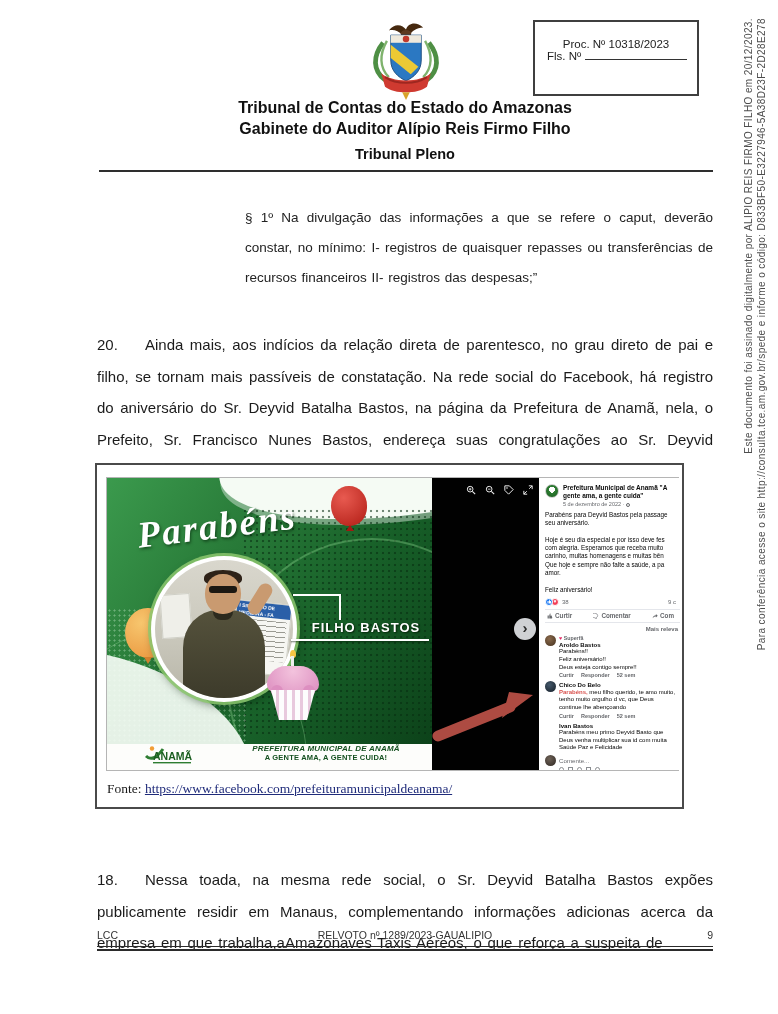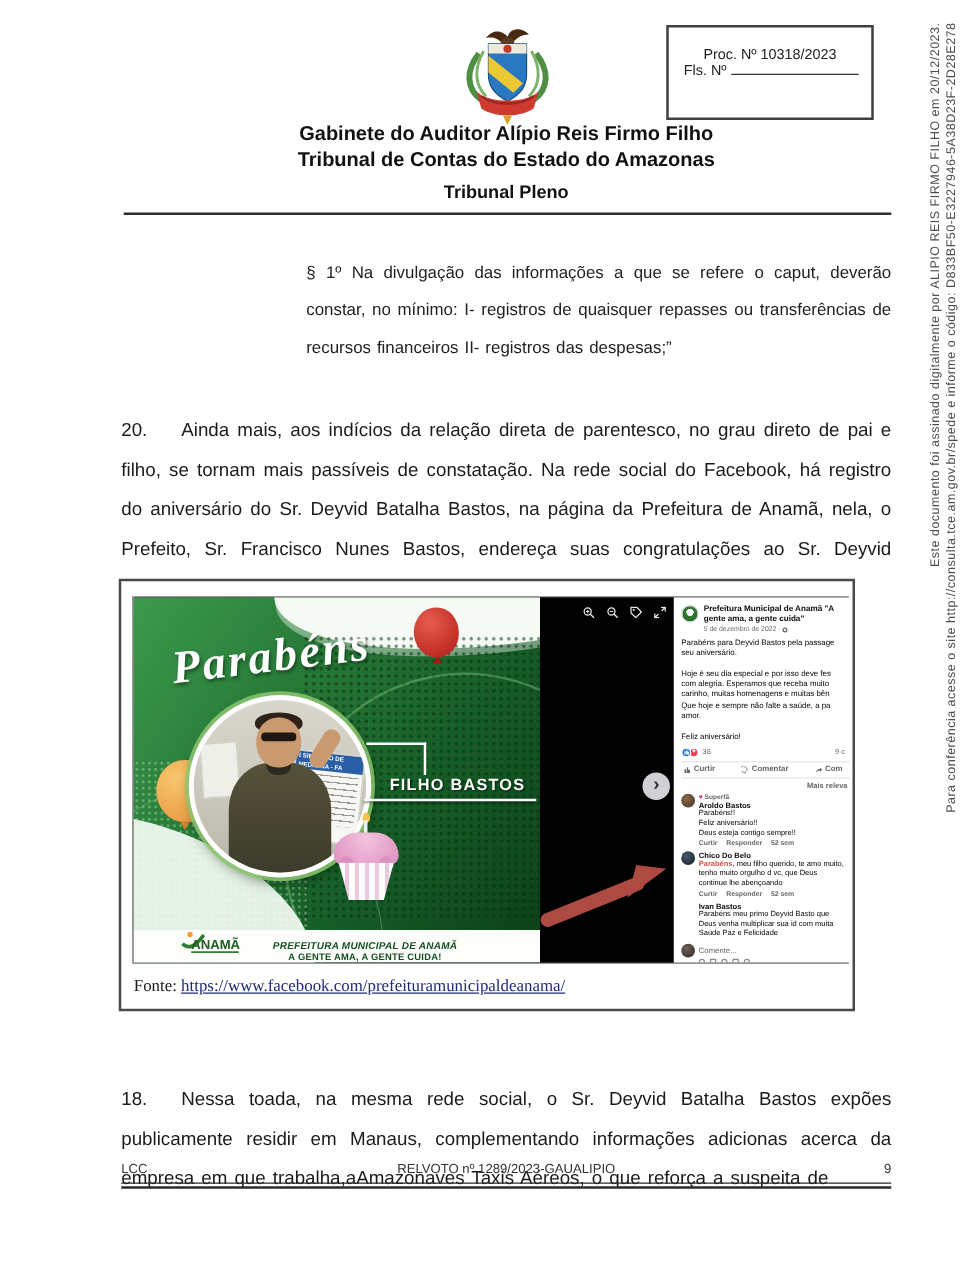--- a/index.html
+++ b/index.html
@@ -67,21 +67,21 @@
   .cc-candle { position:absolute; left:26px; top:0; width:3px; height:14px; background:#eee; }
   .cc-flame { position:absolute; left:24.5px; top:-6px; width:6px; height:8px; background:#f6c544; border-radius:50% 50% 50% 50%/60% 60% 40% 40%; }
   .cc-frost { position:absolute; left:2px; top:10px; width:52px; height:26px; background:radial-gradient(circle at 50% 20%,#f3c3dd,#dd8fc0); border-radius:26px 26px 10px 10px; }
   .cc-frost::before { content:""; position:absolute; left:4px; bottom:-5px; width:12px; height:12px; background:#dd8fc0; border-radius:50%; }
   .cc-frost::after { content:""; position:absolute; right:4px; bottom:-5px; width:12px; height:12px; background:#dd8fc0; border-radius:50%; }
   .cc-cup { position:absolute; left:6px; top:34px; width:44px; height:30px; clip-path:polygon(0 0,100% 0,82% 100%,18% 100%);
         background:repeating-linear-gradient(90deg,#fdfdfd 0 5px,#e8c9dd 5px 8px); }
   .date-badge { position:absolute; left:238px; top:210px; width:86px; height:86px; border-radius:50%; background:radial-gradient(circle at 38% 30%,#1c6a33,#0a3b18 70%); box-shadow:-5px 5px 0 rgba(4,30,10,.55); display:flex; flex-direction:column; align-items:center; justify-content:center; }
   .date-day { font-size:27px; font-weight:bold; color:#fff; line-height:24px; letter-spacing:1px; }
   .date-month { font-size:24px; font-weight:bold; color:#fff; line-height:24px; letter-spacing:1px; }
-  .card-strip { position:absolute; left:0; top:266px; width:325px; height:26px; background:#fdfdfb; display:flex; align-items:flex-end; }
+  .card-strip { position:absolute; left:0; top:266px; width:325px; height:26px; background:#fdfdfb; display:flex; align-items:flex-start;gap:34px; }
   .strip-logo { margin-left:36px; flex:0 0 auto; }
   .strip-text { width:178px; text-align:center; margin-left:8px; }
   .strip-l1 { font-size:8px; font-weight:bold; color:#14501f; letter-spacing:.2px; white-space:nowrap;font-style:italic; }
   .strip-l2 { font-size:7.5px; font-weight:bold; color:#14501f; letter-spacing:.2px; white-space:nowrap; }
 
   
   .viewer { position:absolute; left:325px; top:0; width:107px; height:292px; background:#010101; }
   .viewer-icons { position:absolute; right:6px; top:7px; display:flex; gap:9px; }
   .viewer-icons svg { display:block; }
   .next-btn { position:absolute; right:3px; top:140px; width:22px; height:22px; border-radius:50%; background:rgba(230,232,235,.9); color:#2c2c2c; font-size:15px; line-height:20px; text-align:center; font-weight:bold; }
@@ -161,22 +161,22 @@
   </div>
 
   <div class="proc-box">
     <div class="proc-line">Proc. Nº 10318/2023</div>
     <div class="fls-line">
       <span>Fls. Nº</span><span class="fls-underline"></span>
     </div>
   </div>
 
   <div class="org-title">
+    <div>Tribunal de Contas do Estado do Amazonas</div>
     <div>Gabinete do Auditor Alípio Reis Firmo Filho</div>
-    <div>Tribunal de Contas do Estado do Amazonas</div>
   </div>
   <div class="section-title">Tribunal Pleno</div>
   <div class="top-rule"></div>
 
   <div class="quote">§ 1º Na divulgação das informações a que se refere o caput, deverão constar, no mínimo: I- registros de quaisquer repasses ou transferências de recursos financeiros II- registros das despesas;”</div>
 
   <p class="para p20"><span class="par-num">20.</span><span>Ainda mais, aos indícios da relação direta de parentesco, no grau direto de pai e filho, se tornam mais passíveis de constatação. Na rede social do Facebook, há registro do aniversário do Sr. Deyvid Batalha Bastos, na página da Prefeitura de Anamã, nela, o Prefeito, Sr. Francisco Nunes Bastos, endereça suas congratulações ao Sr. Deyvid Bastos, aclarando a relação de parentesco, diante se observa na imagem abaixo:</span></p>
 
   <div class="evidence-frame">
     <div class="shot">

